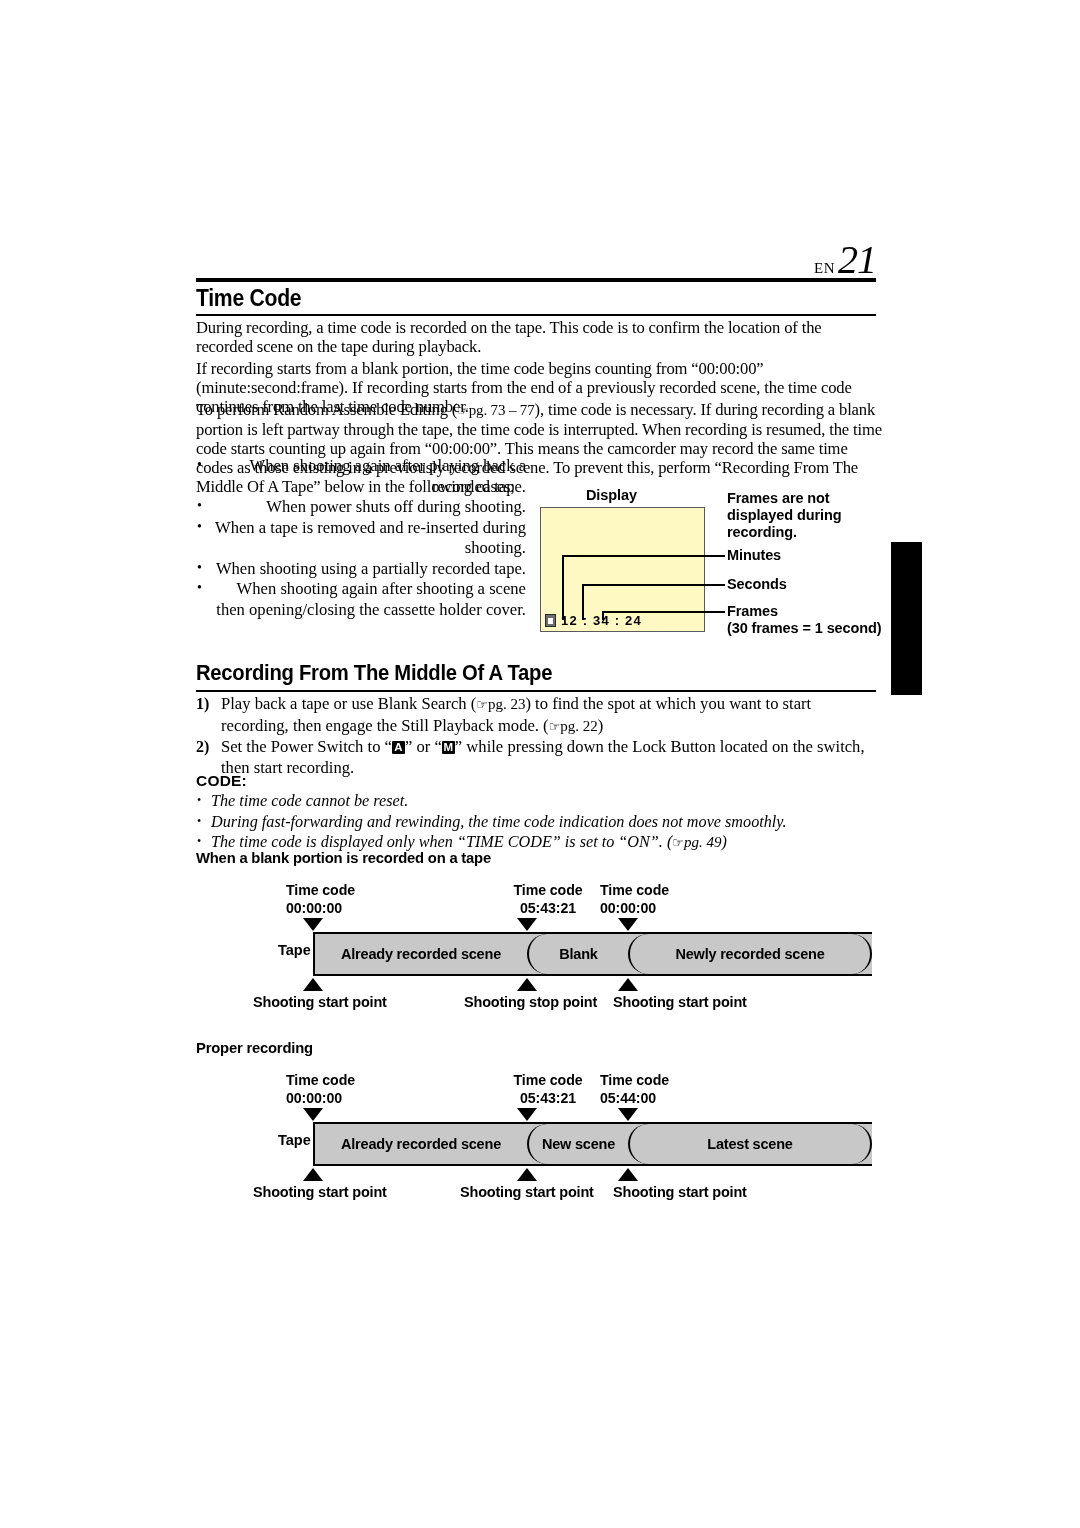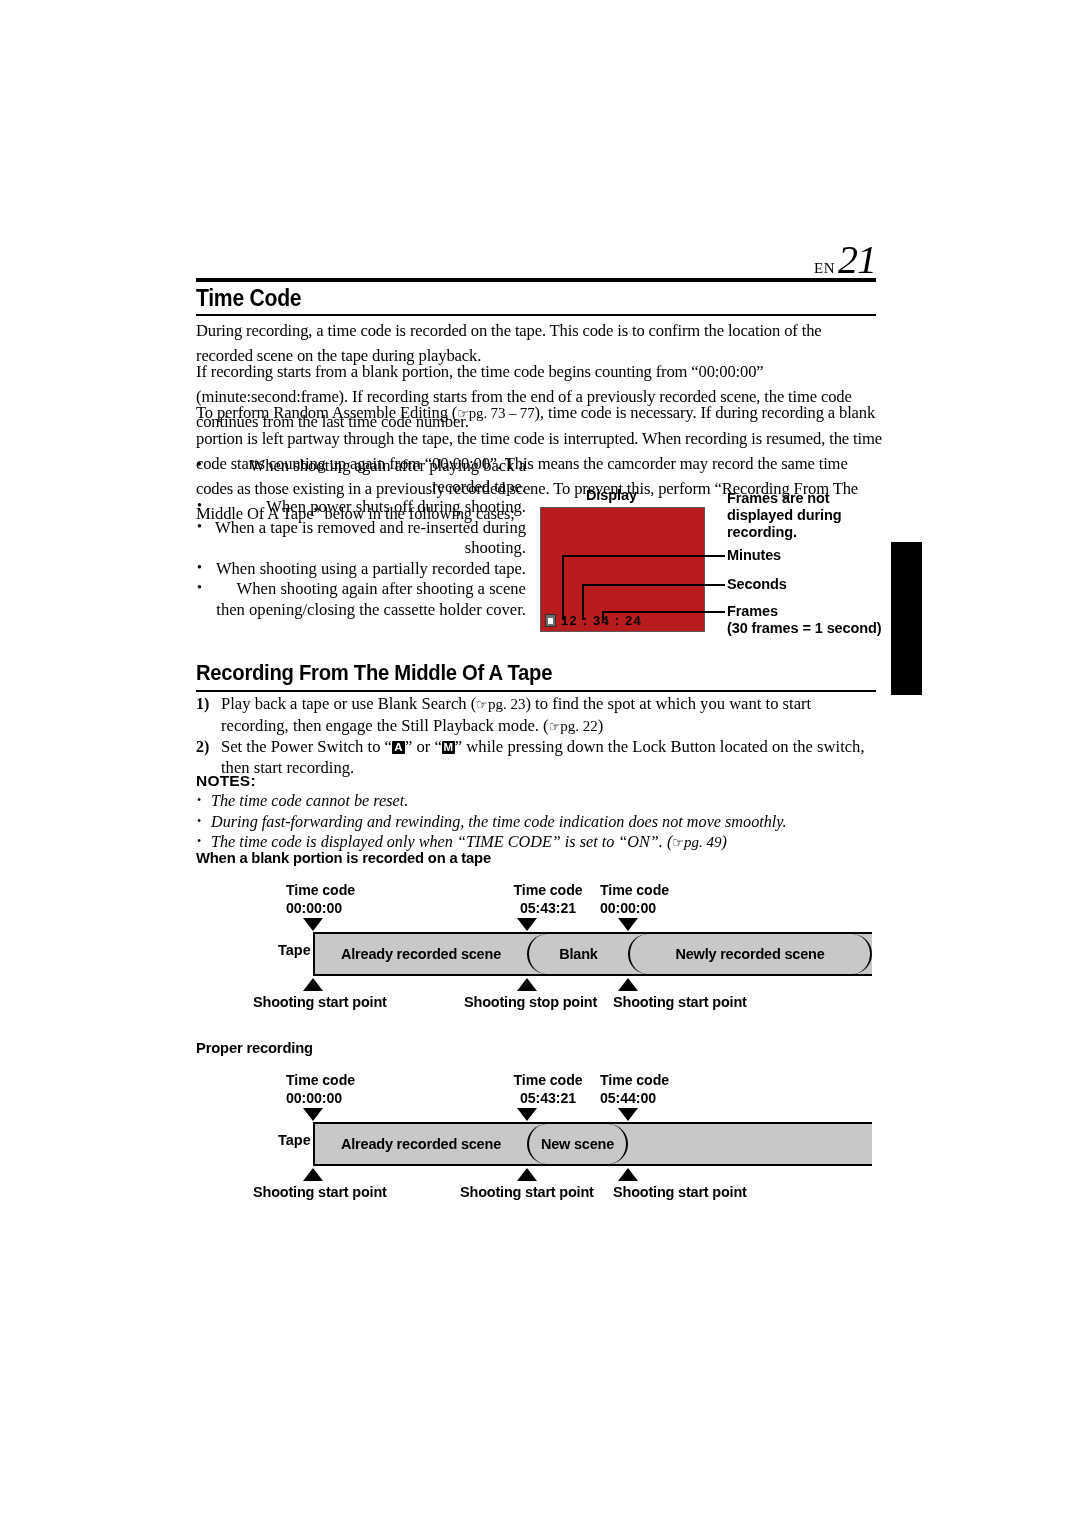--- a/index.html
+++ b/index.html
@@ -72,21 +72,21 @@
     transform: scaleX(0.92);
     transform-origin: left center;
   }
 
   
   .body-text {
     position: absolute;
     left: 196px;
     font-family: "Liberation Serif", serif;
     font-size: 16.6px;
-    line-height: 25px;
+    line-height: 19px;
     letter-spacing: -0.15px;
   }
   .body-text p { margin: 0; }
 
   .bullet-list {
     position: absolute;
     left: 196px;
     font-family: "Liberation Serif", serif;
     font-size: 16.6px;
     line-height: 20.5px;
@@ -200,21 +200,21 @@
     position: absolute;
     left: 46px;
     top: 0px;
   }
   #display-panel {
     position: absolute;
     left: 0px;
     top: 20px;
     width: 165px;
     height: 125px;
-    background: #b91c1c;
+    background: #fef9c3;
     border: 1.5px solid #5a5a5a;
     box-sizing: border-box;
   }
   #display-timecode {
     position: absolute;
     left: 20px;
     bottom: 3px;
     font-family: "Liberation Sans", sans-serif;
     font-weight: bold;
     font-size: 13px;
@@ -396,21 +396,21 @@
 
   <ul class="steps" style="top:694px; width:686px;">
     <li>
       <span class="num">1)</span><span>Play back a tape or use Blank Search (</span><span class="hand">☞</span><span class="pgref">pg. 23</span><span>) to find the spot at which you want to start recording, then engage the Still Playback mode. (</span><span class="hand">☞</span><span class="pgref">pg. 22</span><span>)</span>
     </li>
     <li>
       <span class="num">2)</span><span>Set the Power Switch to “</span><span class="keycap">A</span><span>” or “</span><span class="keycap">M</span><span>” while pressing down the Lock Button located on the switch, then start recording.</span>
     </li>
   </ul>
 
-  <div class="notes-title" style="top:772px;">NOTES:</div>
+  <div class="notes-title" style="top:772px;">CODE:</div>
   <ul class="notes-list" style="top:791px; width:686px;">
     <li>The time code cannot be reset.</li>
     <li>During fast-forwarding and rewinding, the time code indication does not move smoothly.</li>
     <li><span>The time code is displayed only when “TIME CODE” is set to “ON”. (</span><span class="hand">☞</span><span class="pgref">pg. 49</span><span>)</span></li>
   </ul>
 
   <div class="diagram" style="top:850px; height:160px;">
     <div class="diagram-title">When a blank portion is recorded on a tape</div>
 
     <div class="tc-label" style="left:90px; top:32px;">
@@ -463,20 +463,21 @@
     </div>
 
     <div class="tri down" style="left:107px; top:68px;"></div>
     <div class="tri down" style="left:321px; top:68px;"></div>
     <div class="tri down" style="left:422px; top:68px;"></div>
 
     <div class="tape-word" style="left:82px; top:92px;">Tape</div>
     <div class="tape-bar" style="left:117px; top:82px; width:559px;">
       <div class="tape-seg" style="width:214px;">Already recorded scene</div>
       <div class="tape-seg" style="width:101px;">New scene</div>
+      <div class="tape-seg" style="width:244px;">Latest scene</div>
     </div>
 
     <div class="tri up" style="left:107px; top:128px;"></div>
     <div class="tri up" style="left:321px; top:128px;"></div>
     <div class="tri up" style="left:422px; top:128px;"></div>
 
     <div class="pt-label" style="left:57px; top:144px;">Shooting start point</div>
     <div class="pt-label" style="left:264px; top:144px;">Shooting start point</div>
     <div class="pt-label" style="left:417px; top:144px;">Shooting start point</div>
   </div>

